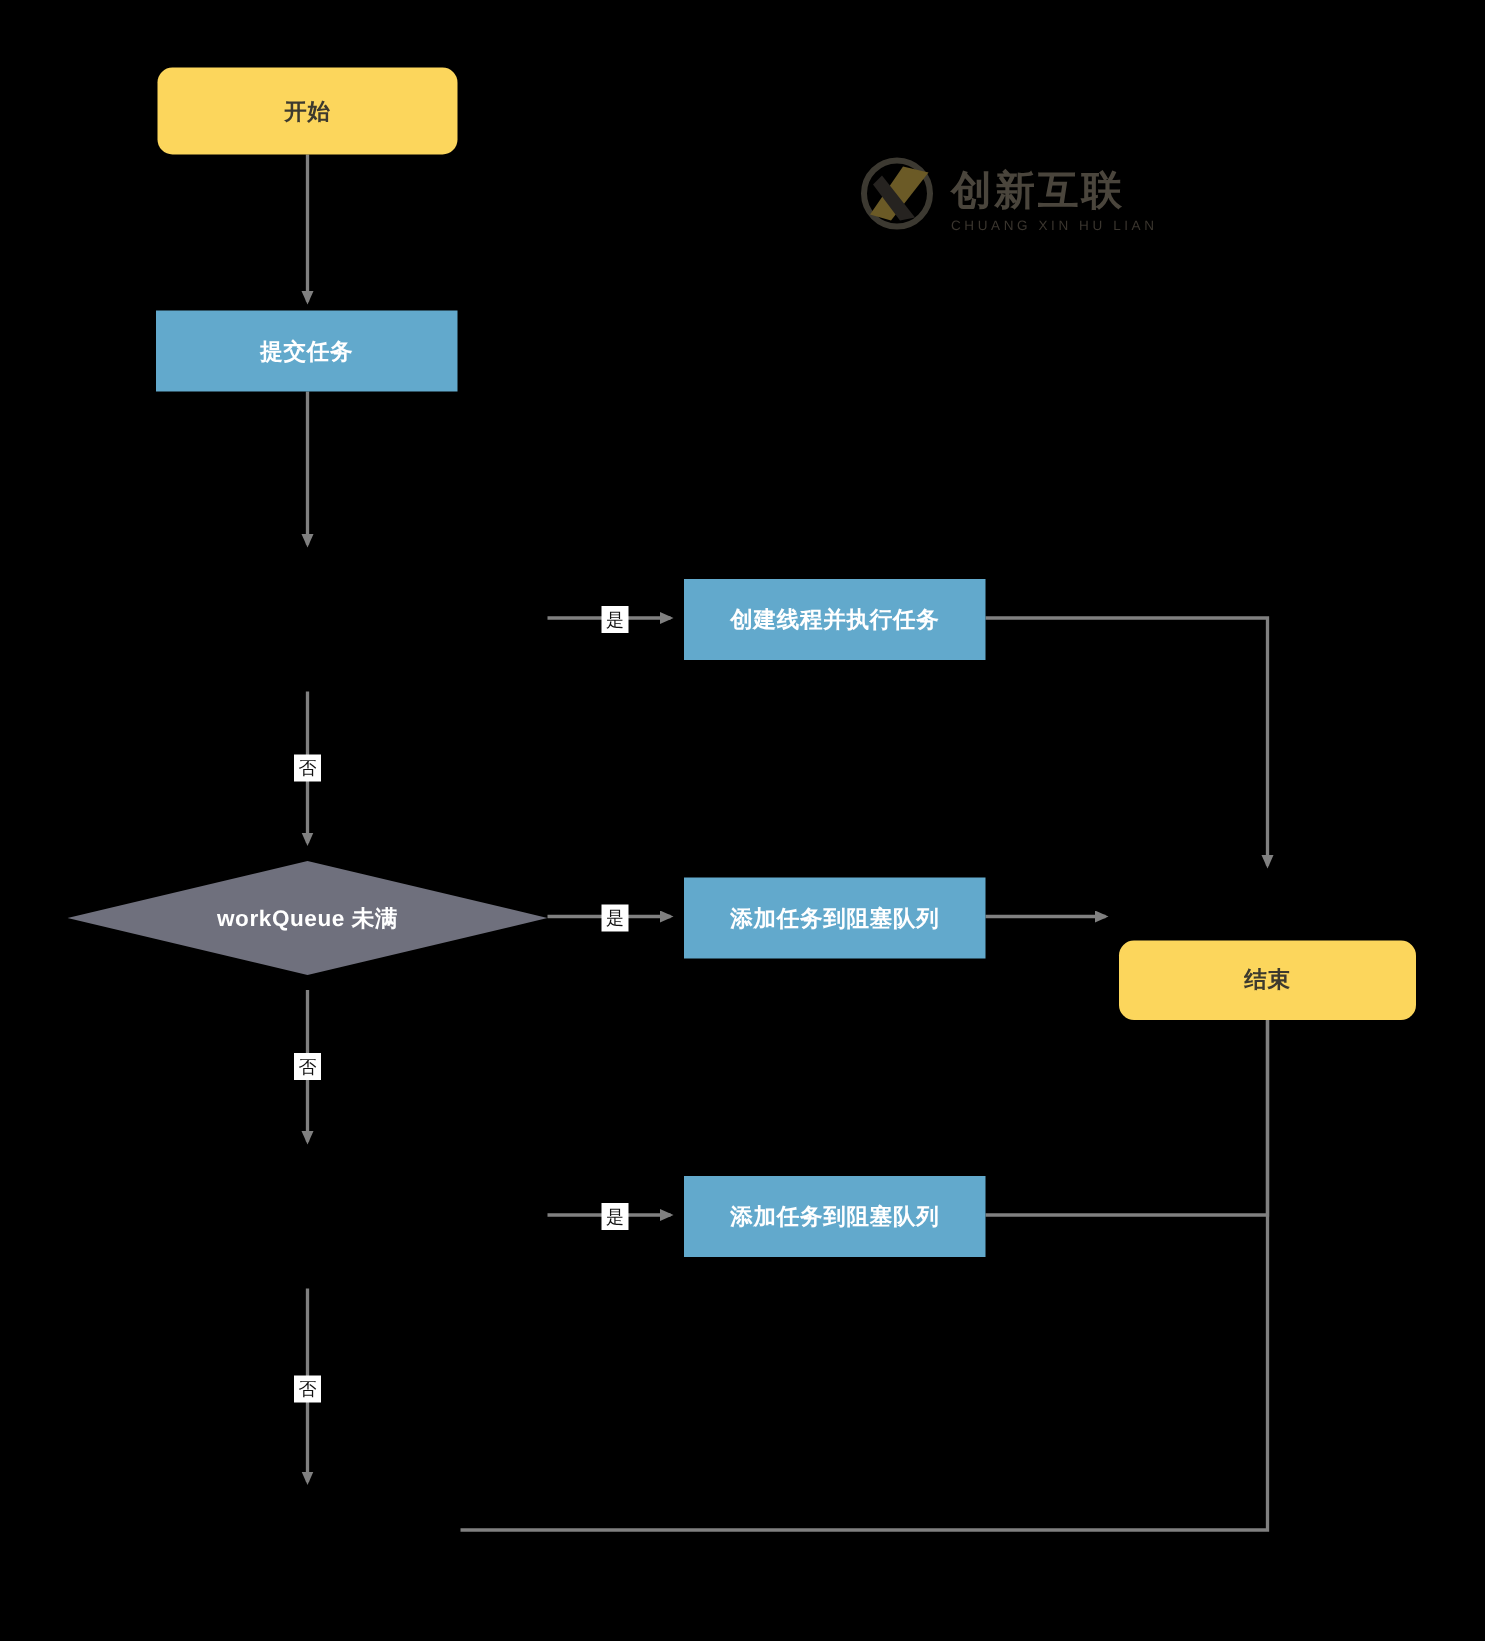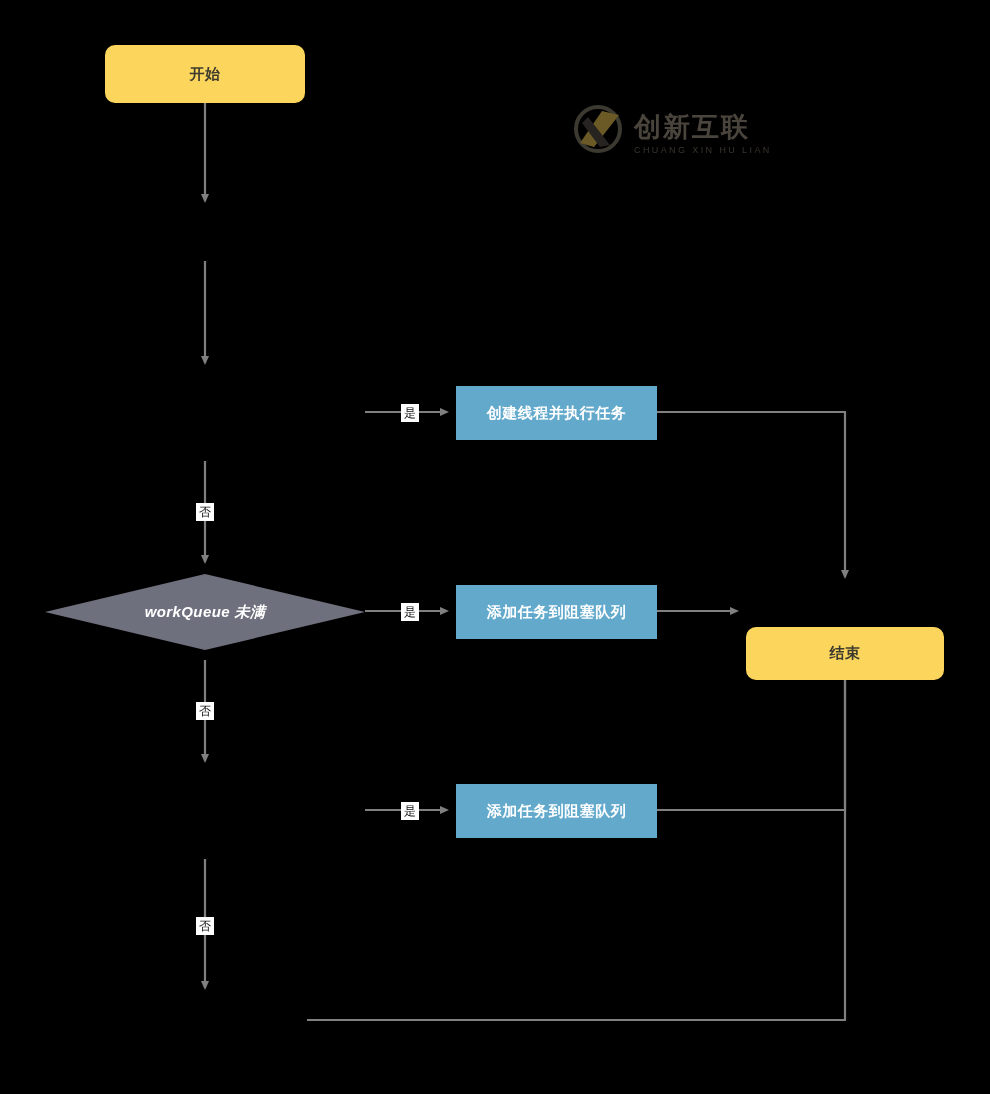--- a/index.html
+++ b/index.html
@@ -159,25 +159,26 @@
       <path d="M16,14 L38,42 L28,44 L10,20 Z" fill="#262320"></path>
     </svg>
     <span class="wm-text">
       <span class="wm-cn">创新互联</span>
       <span class="wm-en">CHUANG XIN HU LIAN</span>
     </span>
   </div>
 
   <div class="node terminator" style="left:105px; top:45px; width:200px; height:58px;">开始</div>
 
+  <div class="node process" style="left:104px; top:207px; width:201px; height:54px;">提交任务</div>
 
 
   <div class="node process" style="left:456px; top:386px; width:201px; height:54px;">创建线程并执行任务</div>
 
-  <div class="decision-wrap" style="left:45px; top:574px; width:320px; height:76px;font-style:italic;">
+  <div class="decision-wrap" style="left:45px; top:574px; width:320px; height:76px;">
     <svg class="decision-shape" viewBox="0 0 320 76" preserveAspectRatio="none">
       <polygon points="160,0 320,38 160,76 0,38" fill="#6f707d"></polygon>
     </svg>
     <span class="decision-label">workQueue 未满</span>
   </div>
 
   <div class="node process" style="left:456px; top:585px; width:201px; height:54px;">添加任务到阻塞队列</div>
 
 
   <div class="node process" style="left:456px; top:784px; width:201px; height:54px;">添加任务到阻塞队列</div>

